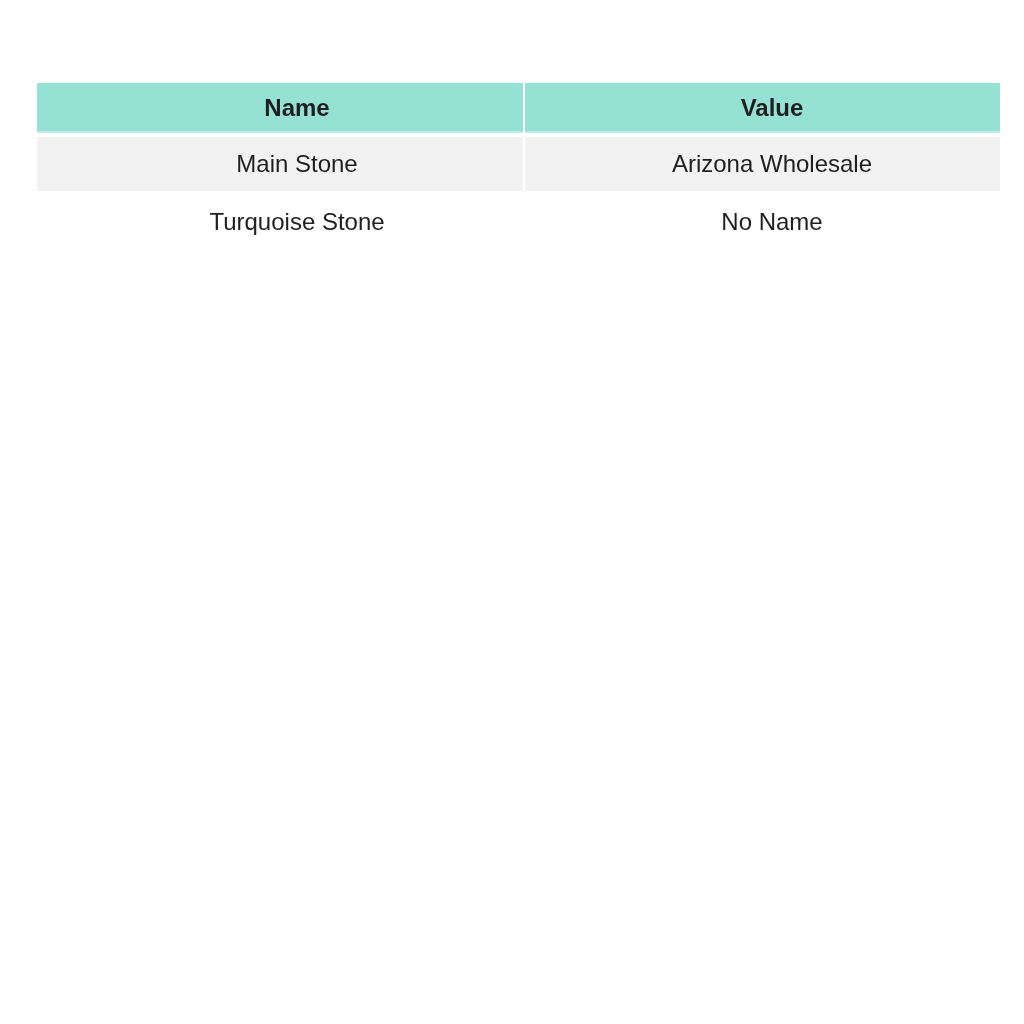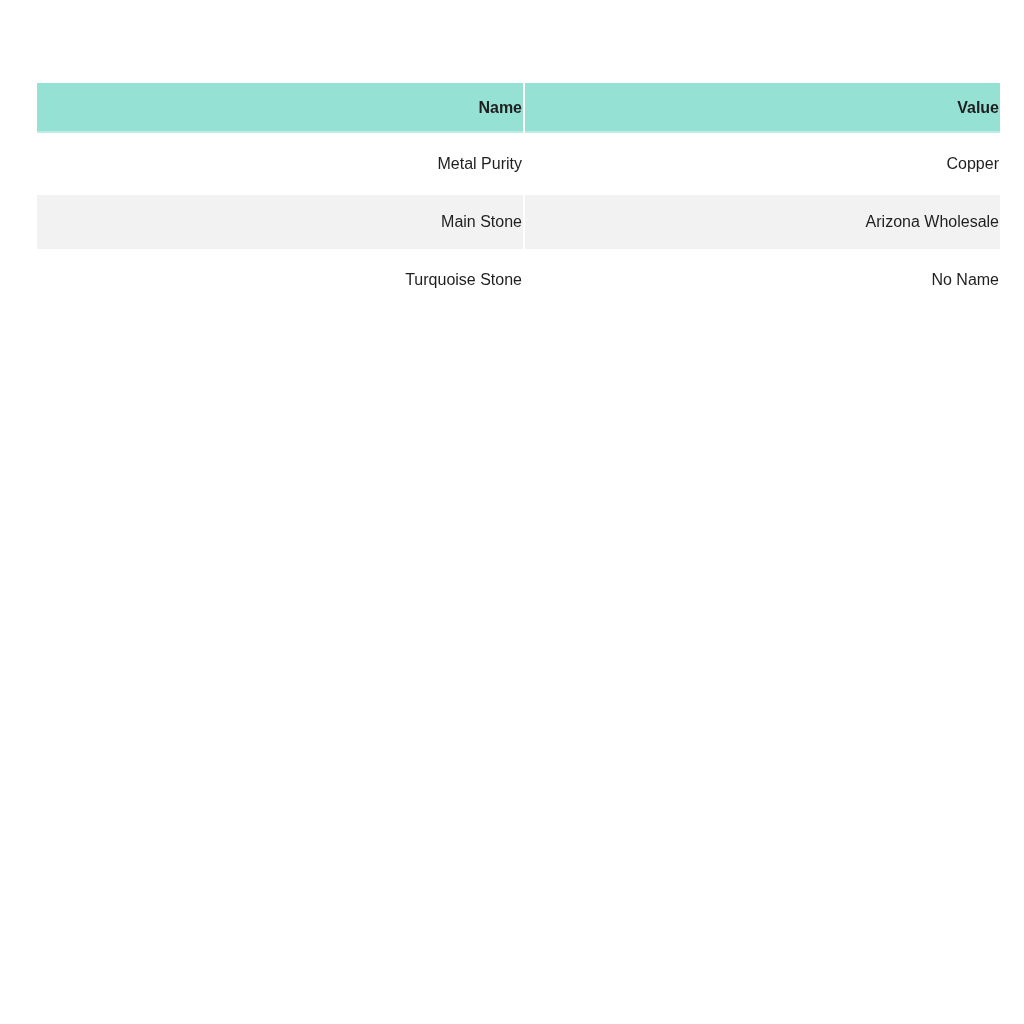--- a/index.html
+++ b/index.html
@@ -18,23 +18,23 @@
     width: 963px;
   }
   table.attributes {
     border-collapse: separate;
     border-spacing: 0;
     width: 100%;
     table-layout: fixed;
   }
   th, td {
     box-sizing: border-box;
-    text-align: right;
+    text-align: center;
     vertical-align: middle;
-    font-size: 16px;
+    font-size: 24px;
     color: var(--text, #1f1f1f);
     border-bottom: 4px solid var(--divider, #ffffff);
     overflow: hidden;
     white-space: nowrap;
   }
   th {
     height: 54px; 
     background: var(--header-bg, #95e2d5);
     font-weight: 600;
     box-shadow: inset 0 -2px 0 rgba(255,255,255,0.35);
@@ -62,24 +62,20 @@
 
 <div class="table-wrap">
   <table class="attributes">
     <thead>
       <tr>
         <th>Name</th>
         <th>Value</th>
       </tr>
     </thead>
     <tbody>
-        <tr data-alt="false">
-    <td>Metal Purity</td>
-    <td>Copper</td>
-  </tr>
         <tr data-alt="true">
     <td>Main Stone</td>
     <td>Arizona Wholesale</td>
   </tr>
         <tr data-alt="false">
     <td>Turquoise Stone</td>
     <td>No Name</td>
   </tr>
       </tbody>
   </table>

